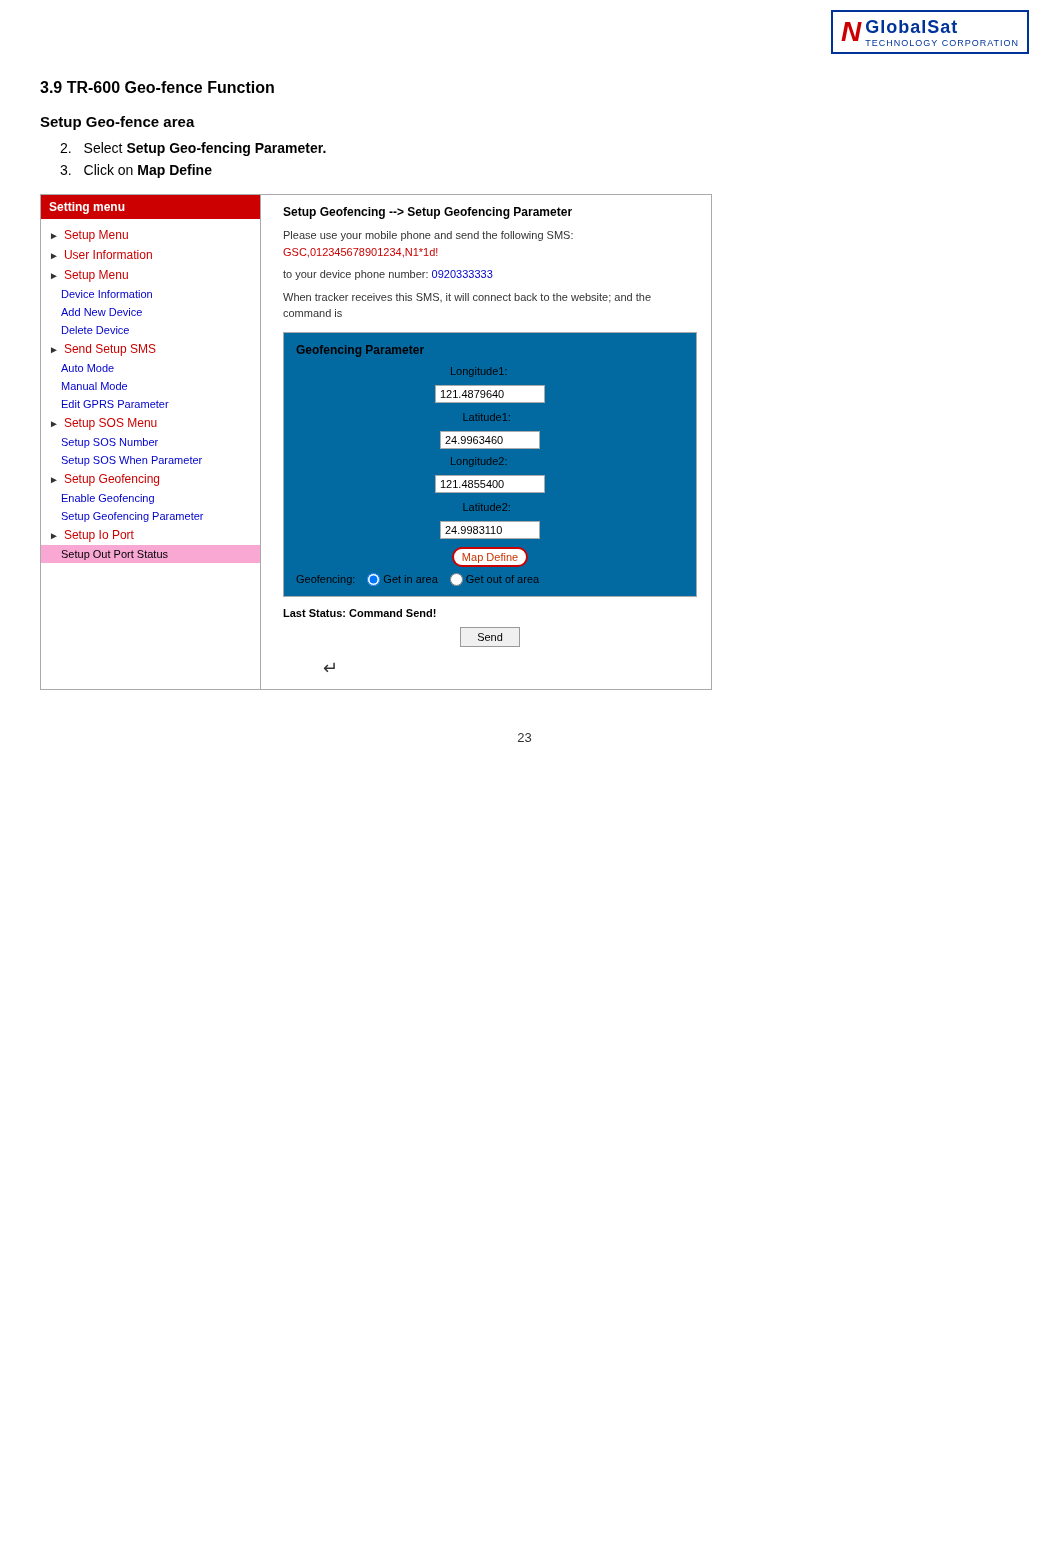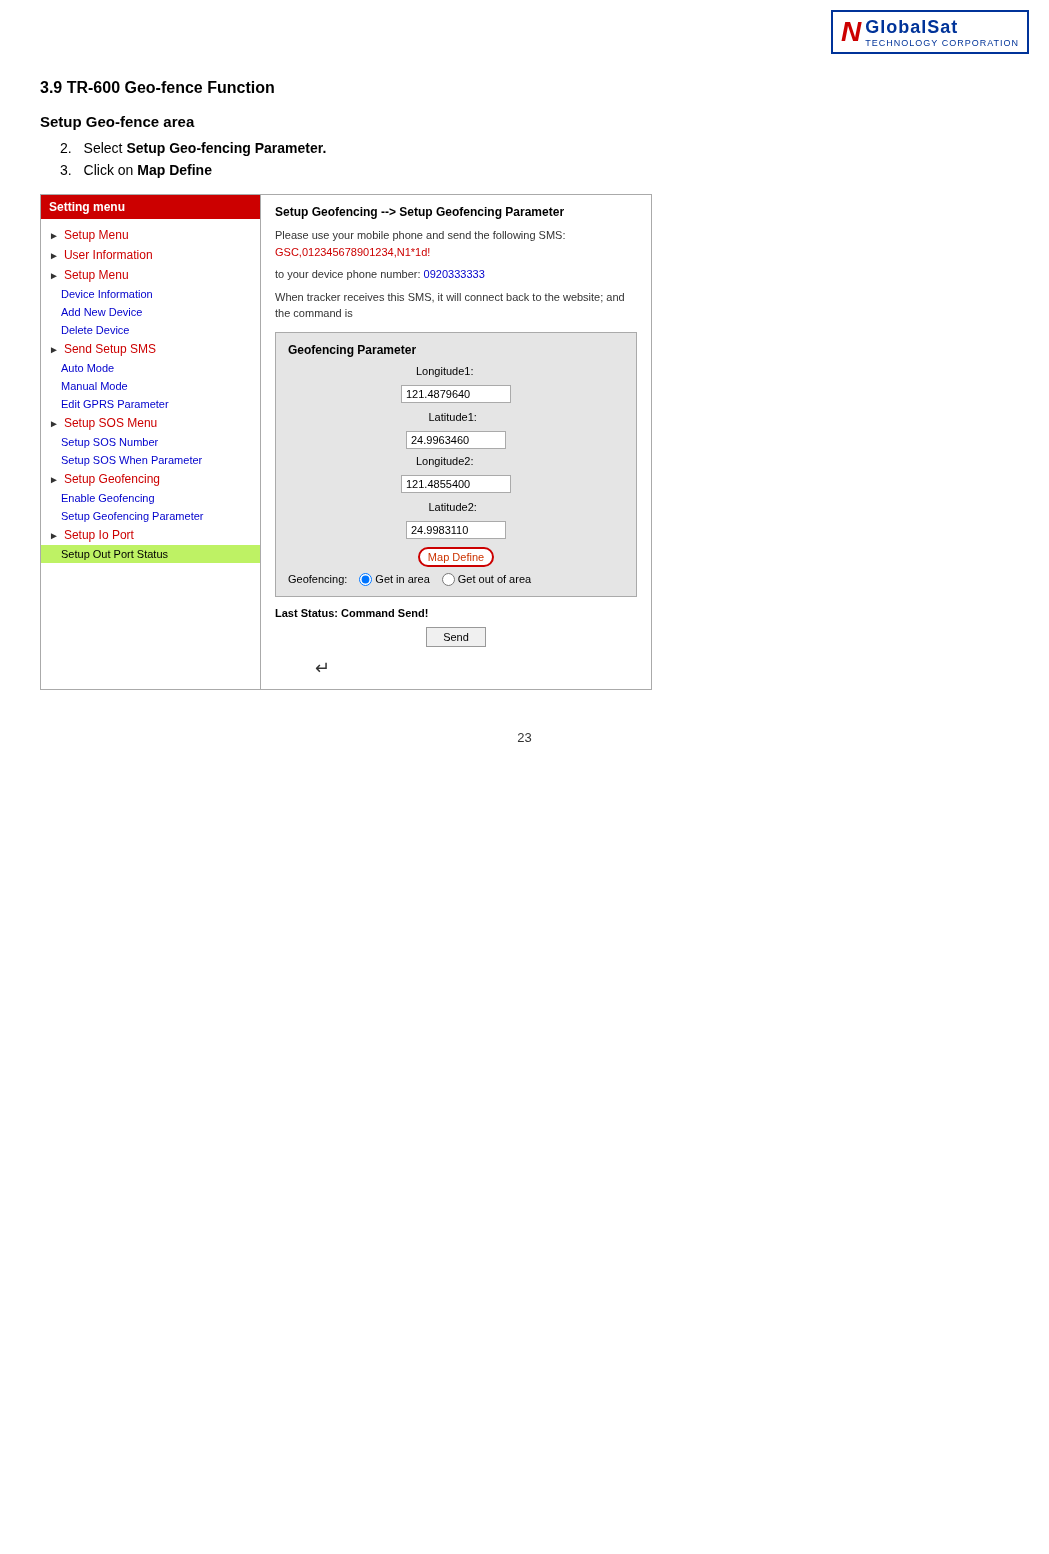--- a/index.html
+++ b/index.html
@@ -75,24 +75,25 @@
       font-size: 14px;
     }
     .steps-list li .step-num {
       margin-right: 8px;
     }
 
     
     .screenshot-box {
       border: 1px solid #aaa;
       display: flex;
-      width: 612px;
+      width: 672px;
       min-height: 380px;
       margin-top: 10px;
       font-size: 12px;
+      gap: 8px;
     }
 
     
     .sidebar {
       width: 220px;
       background: #fff;
       border-right: 1px solid #aaa;
       flex-shrink: 0;
     }
     .sidebar-title {
@@ -119,21 +120,21 @@
     .sidebar-item.main-link {
       color: #cc0000;
       font-weight: normal;
     }
     .sidebar-item.sub-link {
       padding-left: 20px;
       color: #0000cc;
       font-size: 11px;
     }
     .sidebar-item.sub-link.active {
-      background: #bef264;
+      background: #f9a8d4;
       color: #000;
     }
 
     
     .main-content {
       flex: 1;
       padding: 10px 14px;
       background: #fff;
     }
 
@@ -154,21 +155,21 @@
     }
     .main-desc .highlight-blue {
       color: #0000cc;
     }
 
     
     .geo-param-box {
       border: 1px solid #aaa;
       padding: 10px 12px;
       margin: 10px 0;
-      background: #e5e5e5;
+      background: #0369a1;
     }
     .geo-param-title {
       font-weight: bold;
       font-size: 12px;
       margin-bottom: 8px;
     }
     .geo-row {
       display: flex;
       align-items: center;
       margin-bottom: 6px;

